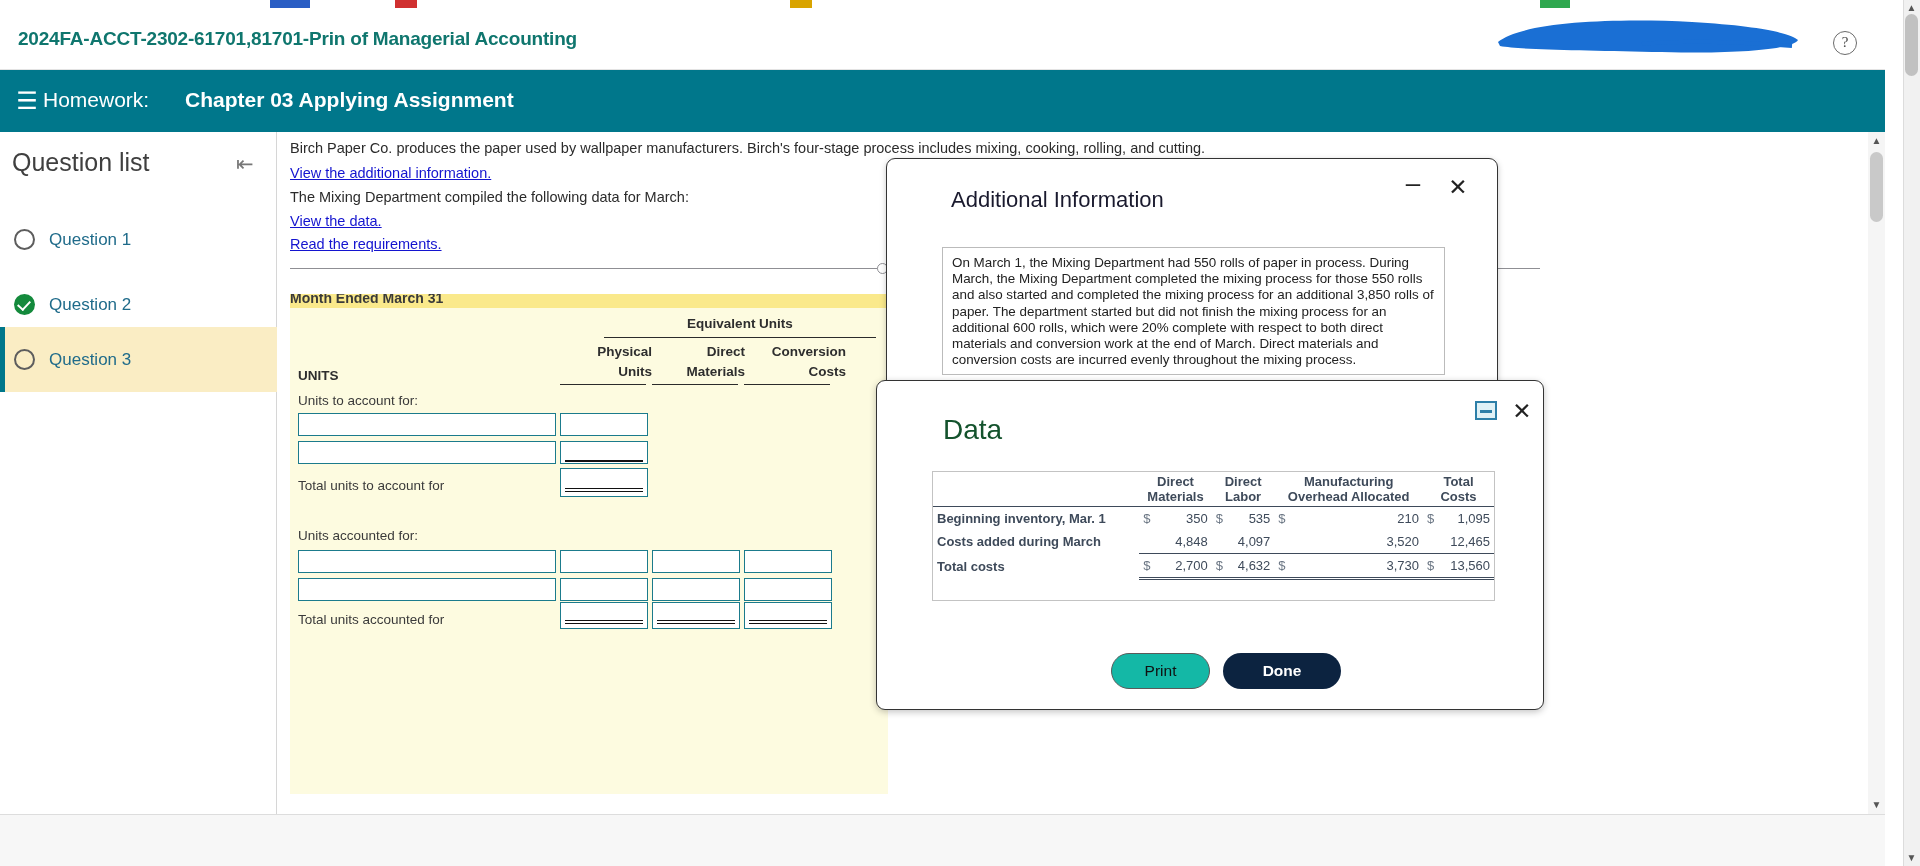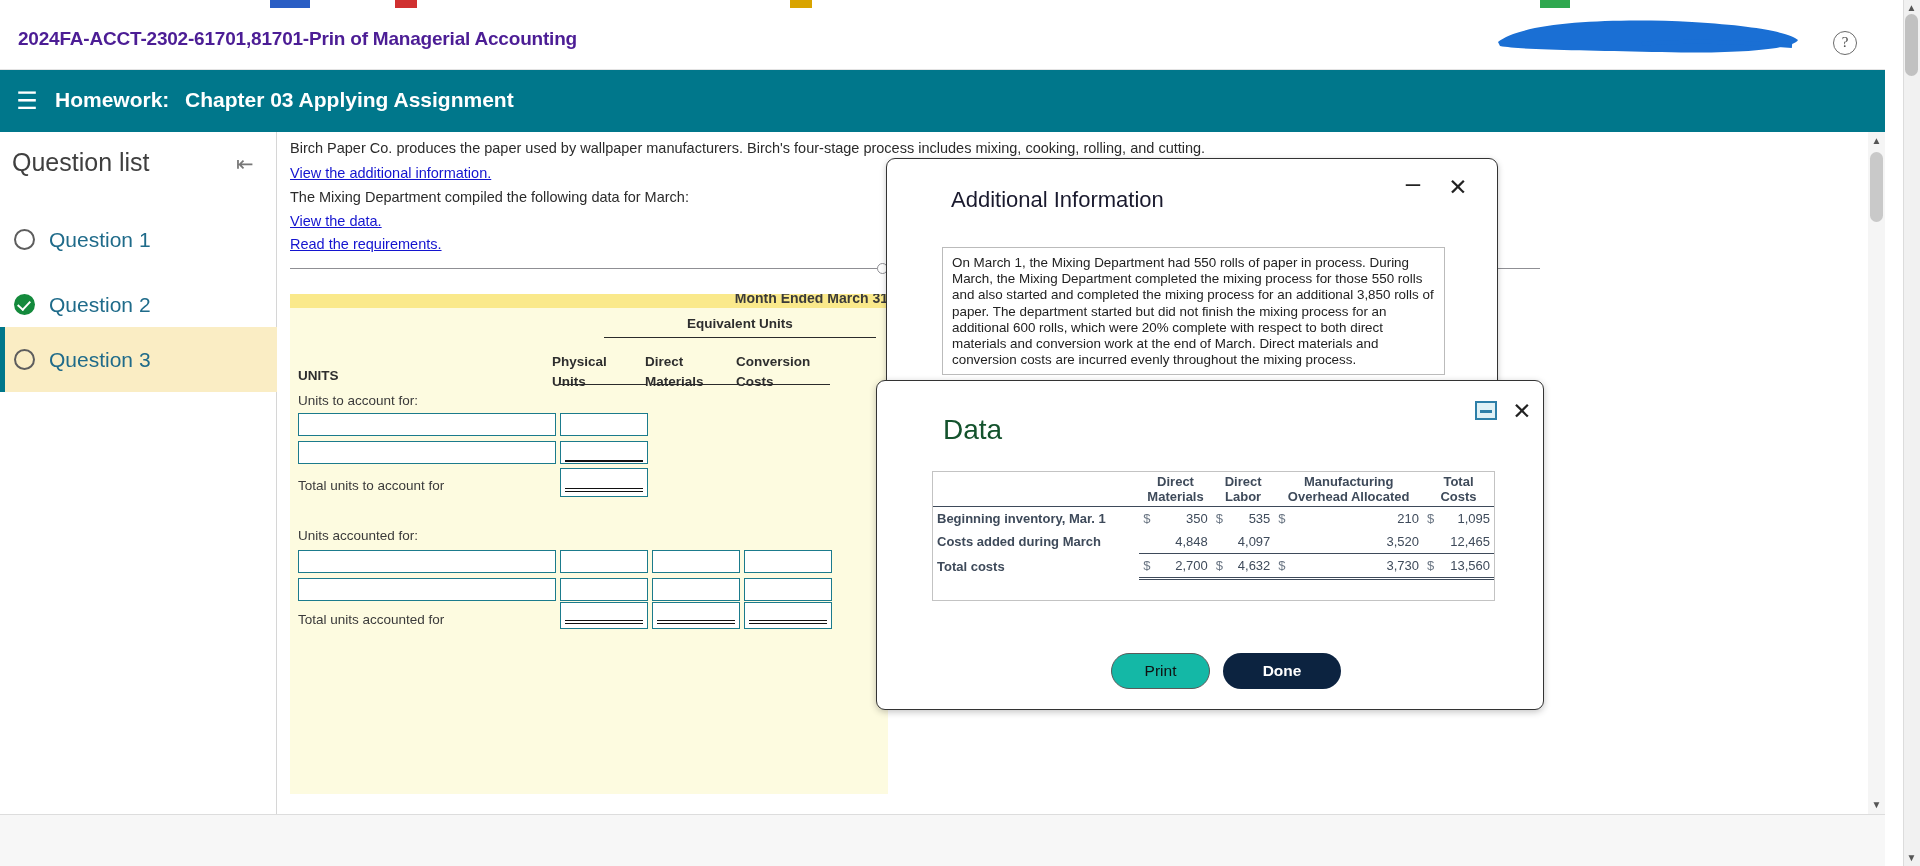--- a/index.html
+++ b/index.html
@@ -17,21 +17,21 @@
   }
   .chrome-tabdot { position: absolute; top: 0; height: 8px; }
 
   
   .course-bar {
     position: absolute; top: 8px; left: 0; width: 1885px; height: 62px;
     background: #ffffff; border-bottom: 1px solid #e3e3e3;
   }
   .course-title {
     position: absolute; left: 18px; top: 20px;
-    font-size: 19px; font-weight: 700; color: #4c1d95; letter-spacing: -0.2px; text-align: right;
+    font-size: 19px; font-weight: 700; color: #0f766e; letter-spacing: -0.2px; text-align: right;
   }
   .redaction {
     position: absolute; right: 75px; top: 8px;
     width: 318px; height: 42px;
   }
   .help-circle {
     position: absolute; right: 28px; top: 23px;
     width: 24px; height: 24px; border-radius: 50%;
     border: 1.6px solid #6b6b6b; color: #4a4a4a;
     font-size: 15px; line-height: 21px; text-align: center;
@@ -42,22 +42,22 @@
   .app-header {
     position: absolute; top: 70px; left: 0; width: 1885px; height: 62px;
     background: #00778b; color: #fff;
   }
   .hamburger {
     position: absolute; left: 12px; top: 16px;
     width: 30px; height: 30px; color: #fff;
     font-size: 24px; line-height: 30px; text-align: center;
   }
   .hw-label {
-    position: absolute; left: 55px; top: 18px;
-    font-size: 21px; font-weight: 700; color: #fff;
+    position: absolute; left: 43px; top: 18px;
+    font-size: 21px; font-weight: 400; color: #fff;
   }
   .hw-chapter {
     position: absolute; left: 185px; top: 18px;
     font-size: 21px; font-weight: 700; color: #fff; white-space: nowrap;
   }
   .nav-arrow {
     position: absolute; top: 74px;
     width: 34px; height: 34px; border-radius: 50%;
     background: rgba(255,255,255,0.14);
     color: #fff; font-size: 17px; line-height: 32px; text-align: center;
@@ -125,21 +125,21 @@
   }
   .q-icon-done {
     width: 21px; height: 21px; border-radius: 50%;
     background: #148a3c; flex: none; position: relative;
   }
   .q-icon-done::after {
     content: ""; position: absolute; left: 6px; top: 4px;
     width: 6px; height: 10px; border: solid #fff;
     border-width: 0 2px 2px 0; transform: rotate(43deg);
   }
-  .q-label { font-size: 21px; color: #1f6b8a; }
+  .q-label { font-size: 17px; color: #1f6b8a; }
   .q-item.active .q-label { color: #1f6b8a; }
 
   
   .main {
     position: absolute; top: 132px; left: 277px; width: 1608px; height: 682px;
     background: #fff; overflow: hidden;
   }
   .prob-line {
     position: absolute; left: 13px; font-size: 14.5px; color: #2b2b2b;
     white-space: nowrap;
@@ -162,34 +162,33 @@
   .worksheet {
     position: absolute; left: 13px; top: 162px; width: 598px; height: 500px;
     background: #fdfbe0; overflow: hidden;
   }
   .ws-titlebar {
     position: absolute; left: 0; top: 0; width: 598px; height: 14px;
     background: #fae98b;
   }
   .ws-clipped-title {
     position: absolute; left: 0; top: -4px; width: 598px;
-    text-align: right; font-size: 14px; font-weight: 700; color: #3a3a3a;
+    text-align: left; font-size: 14px; font-weight: 700; color: #3a3a3a;
   }
   .ws-eu {
     position: absolute; left: 312px; top: 22px; width: 276px;
     text-align: center; font-size: 13.5px; font-weight: 700; color: #2e2e2e;
   }
   .ws-eu-rule {
     position: absolute; left: 314px; top: 43px; width: 272px; height: 1px;
     background: #2b2b2b;
   }
   .ws-colhead {
     position: absolute; font-size: 13.5px; font-weight: 700; color: #2e2e2e;
-    text-align: left;
-    margin-top: 10px;
+    text-align: right;
   }
   .ws-units-label {
     position: absolute; left: 8px; top: 74px;
     font-size: 13.5px; font-weight: 700; color: #2e2e2e;
   }
   .ws-rule2 {
     position: absolute; top: 90px; height: 1px; background: #2b2b2b;
   }
   .ws-rowlabel {
     position: absolute; left: 8px; font-size: 13.5px; color: #3a3a3a;

